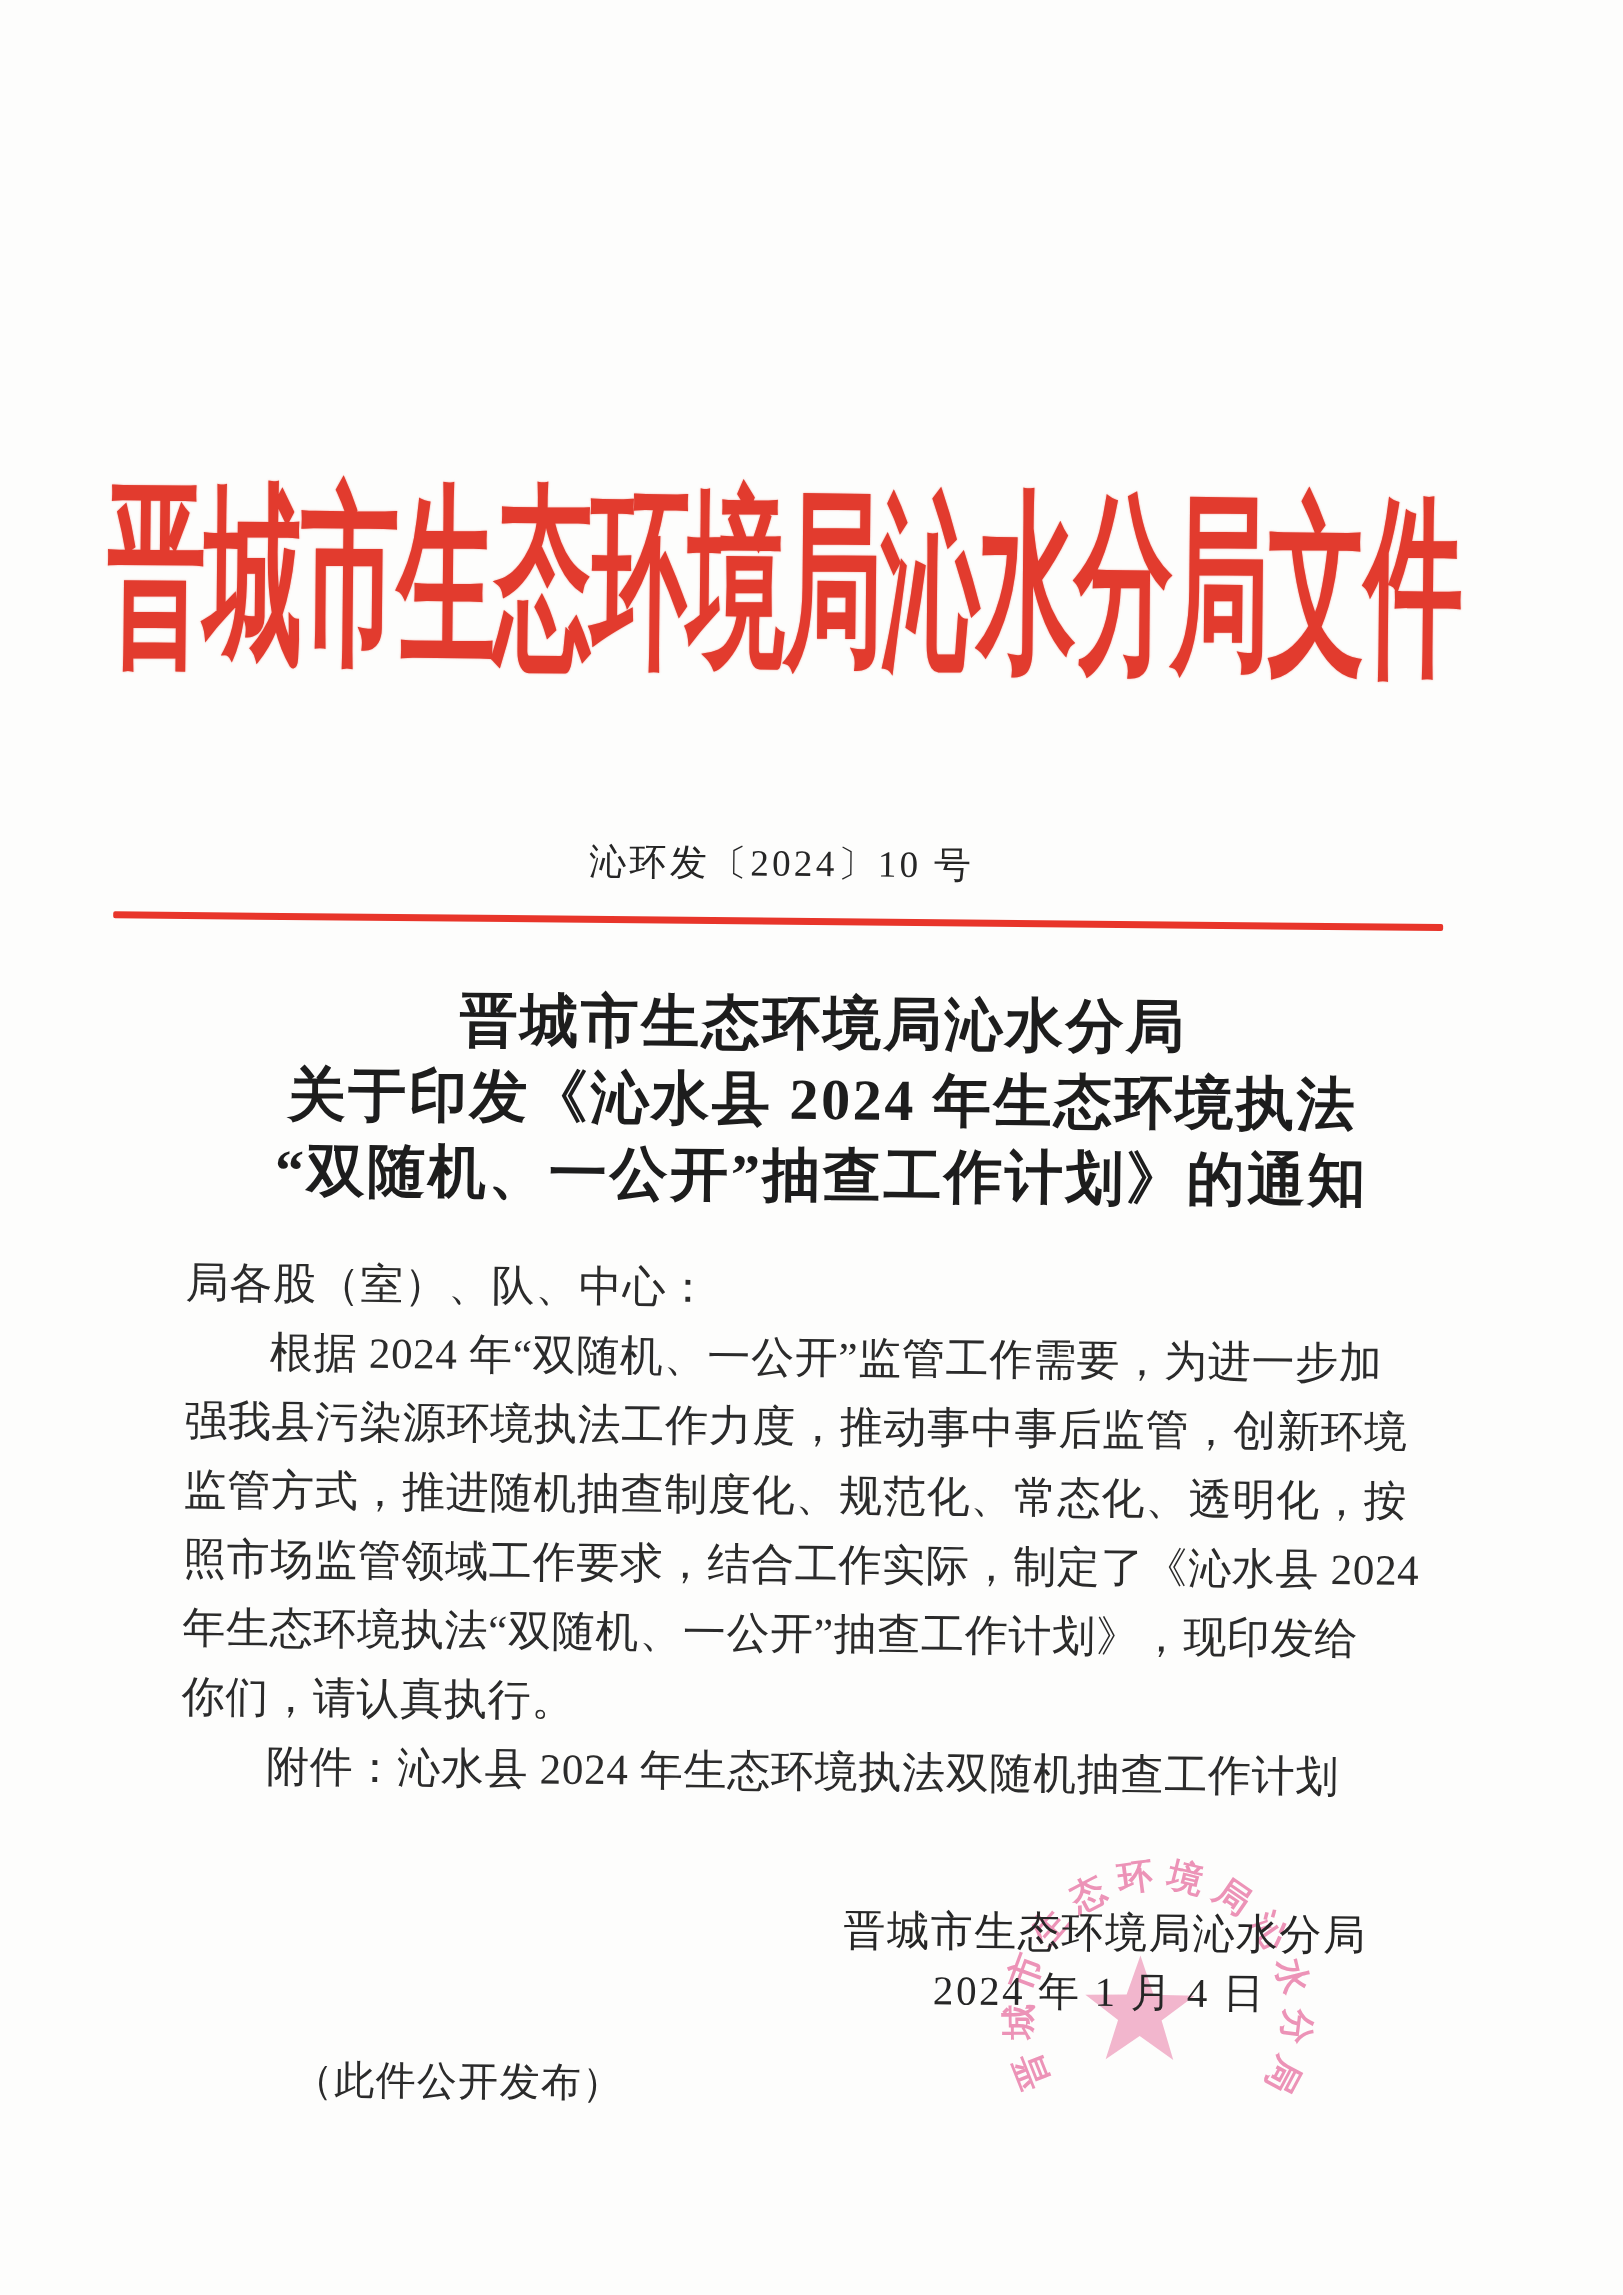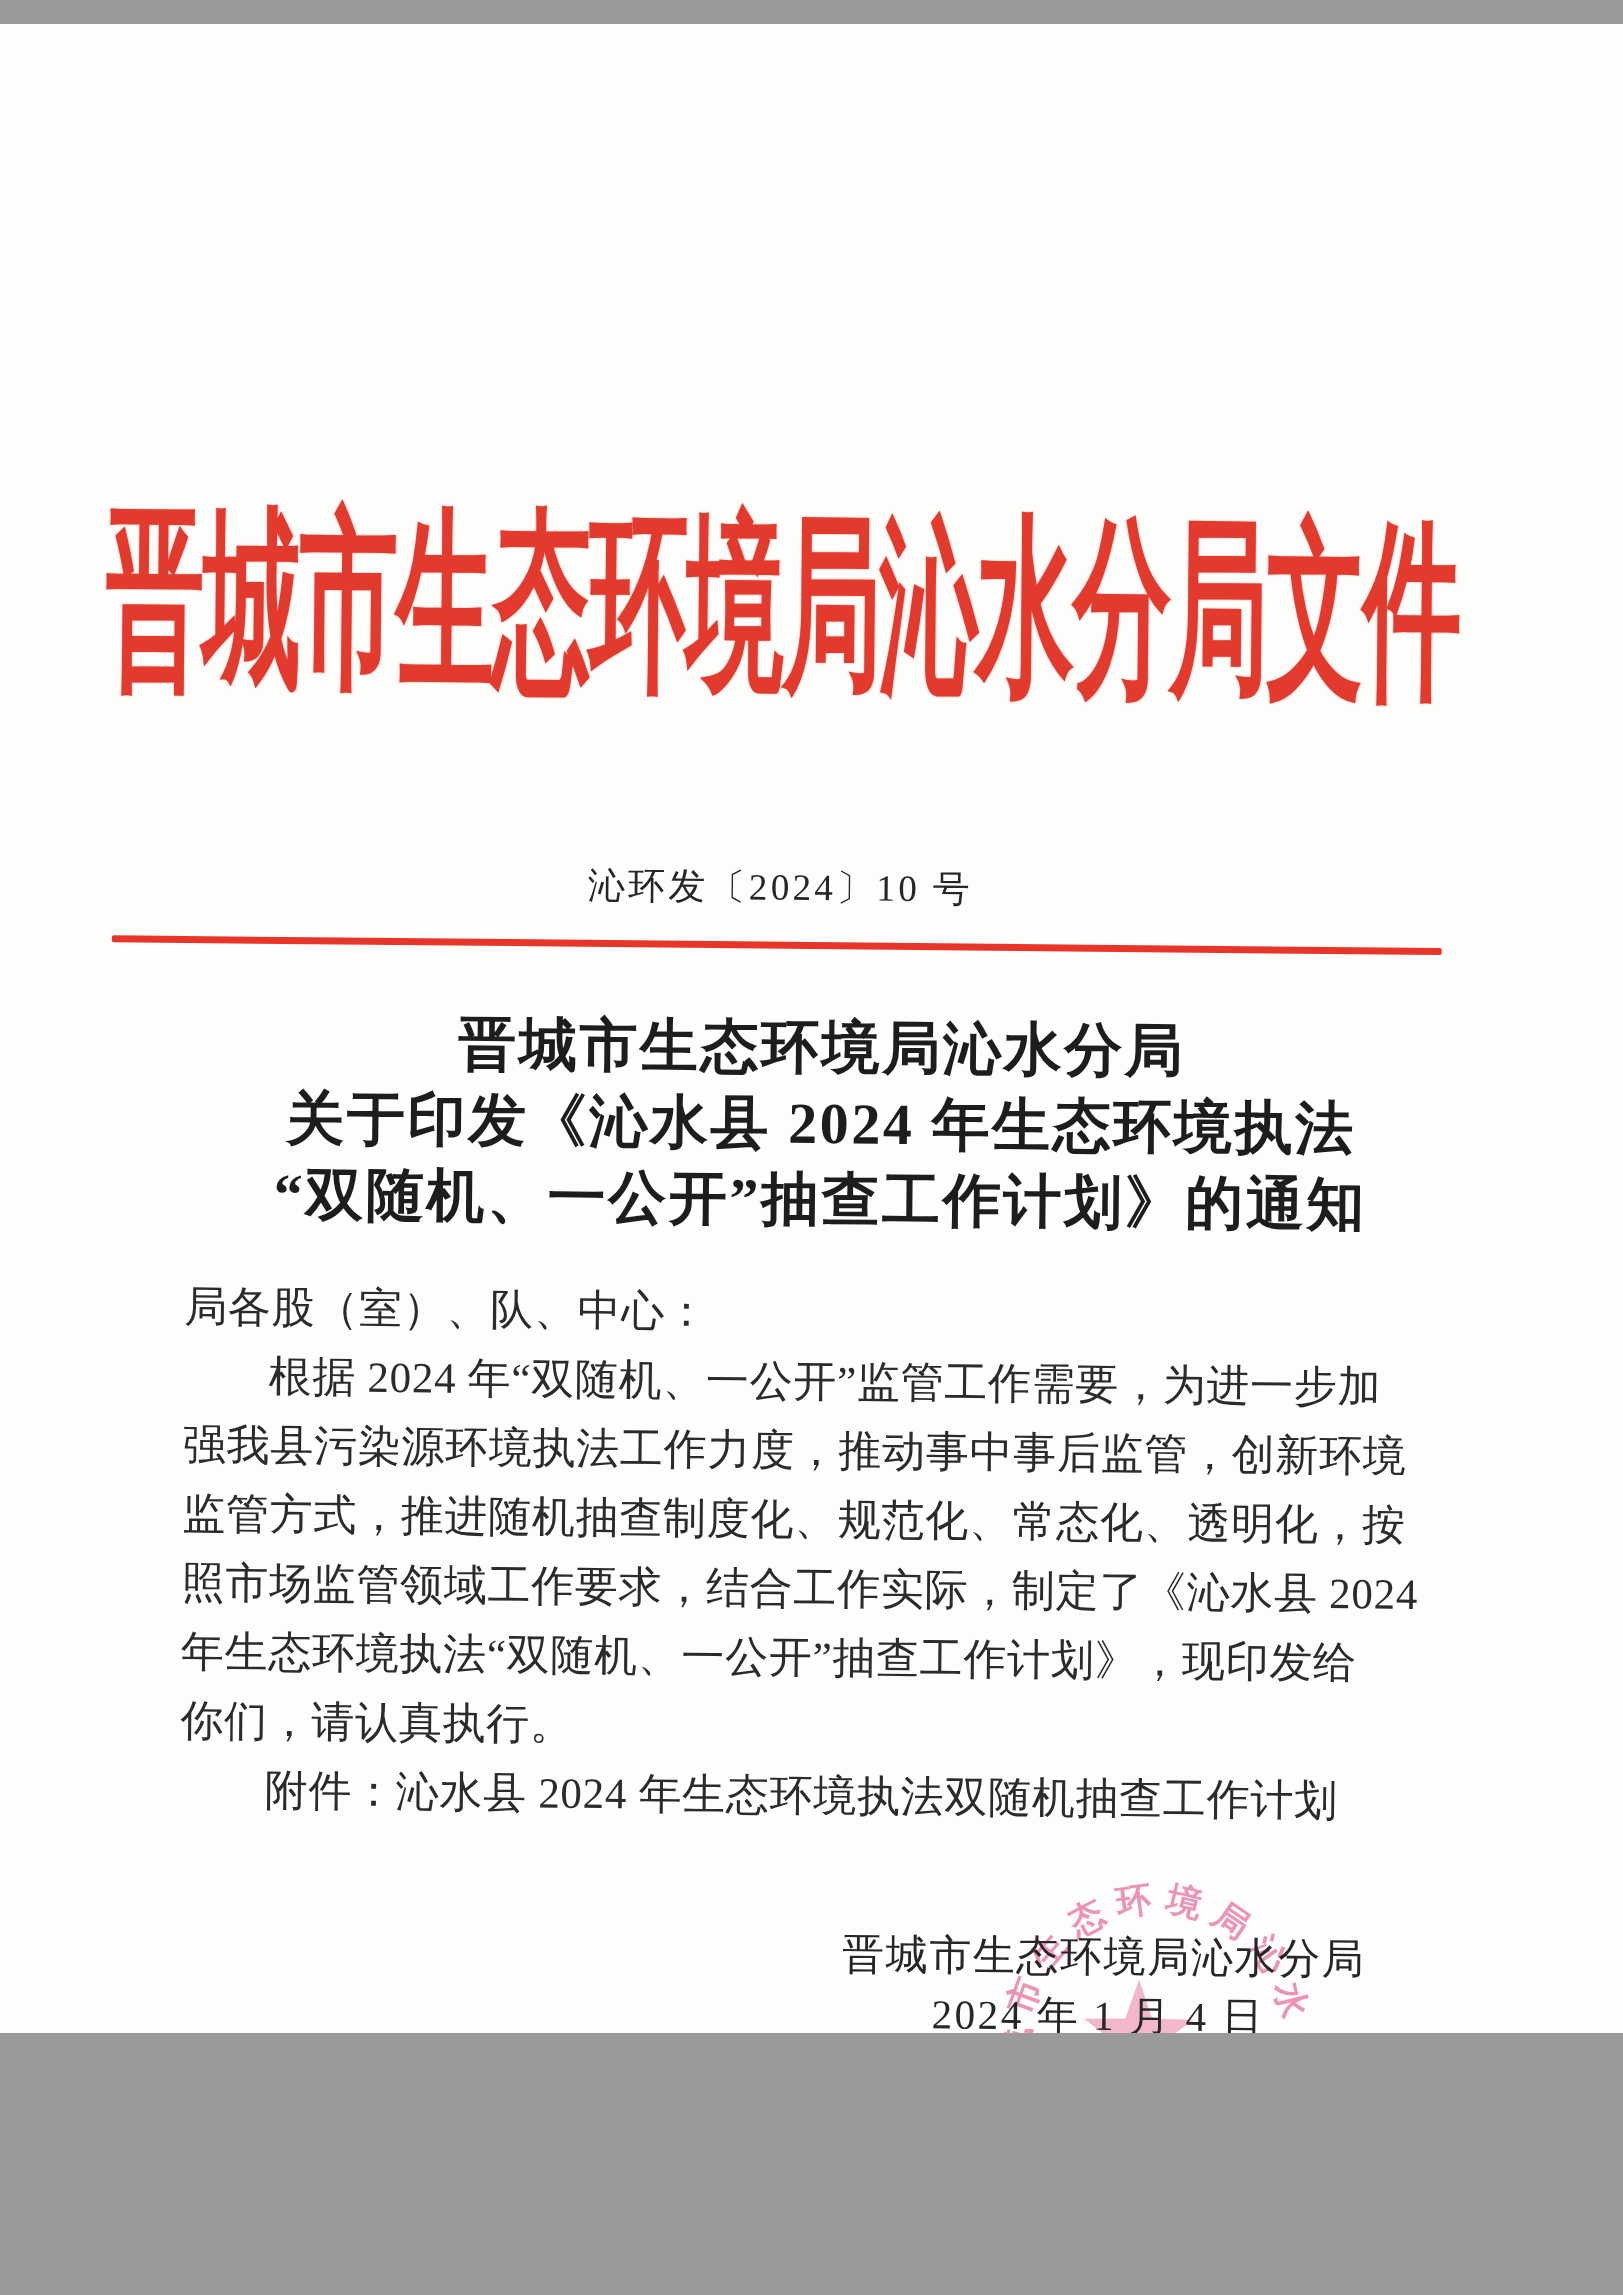--- a/index.html
+++ b/index.html
@@ -1,22 +1,21 @@
 <!DOCTYPE html>
 <html style="font-size:10.5px"><head>
 <meta charset="utf-8">
 <style>
   html,body{margin:0;padding:0;background:#9a9a9a;}
   .page{
     position:relative;
-    width:1623px;height:2009px;
+    width:1623px;height:2295px;
     background:#fdfdfc;
     overflow:hidden;
     font-family:"Liberation Serif","DejaVu Serif",serif;
-    margin-top:24px;
   }
   .content{
     position:absolute;inset:0;
     transform:rotate(0.55deg);
     transform-origin:50% 50%;
   }
   
   .red-header{
     position:absolute;left:0;top:486px;width:1558px;
     text-align:center;

